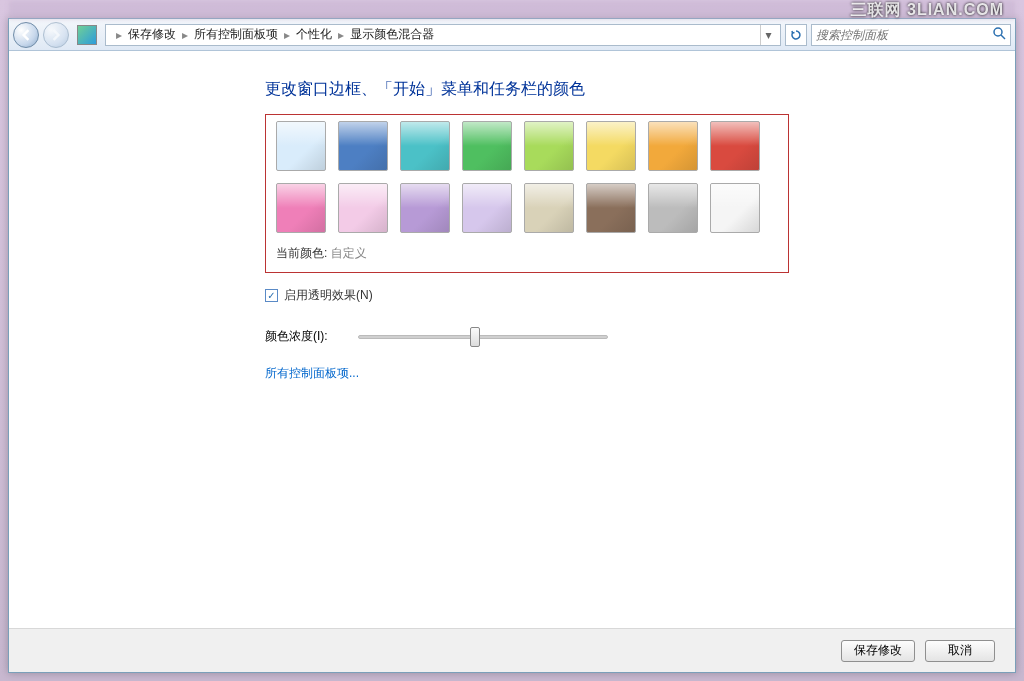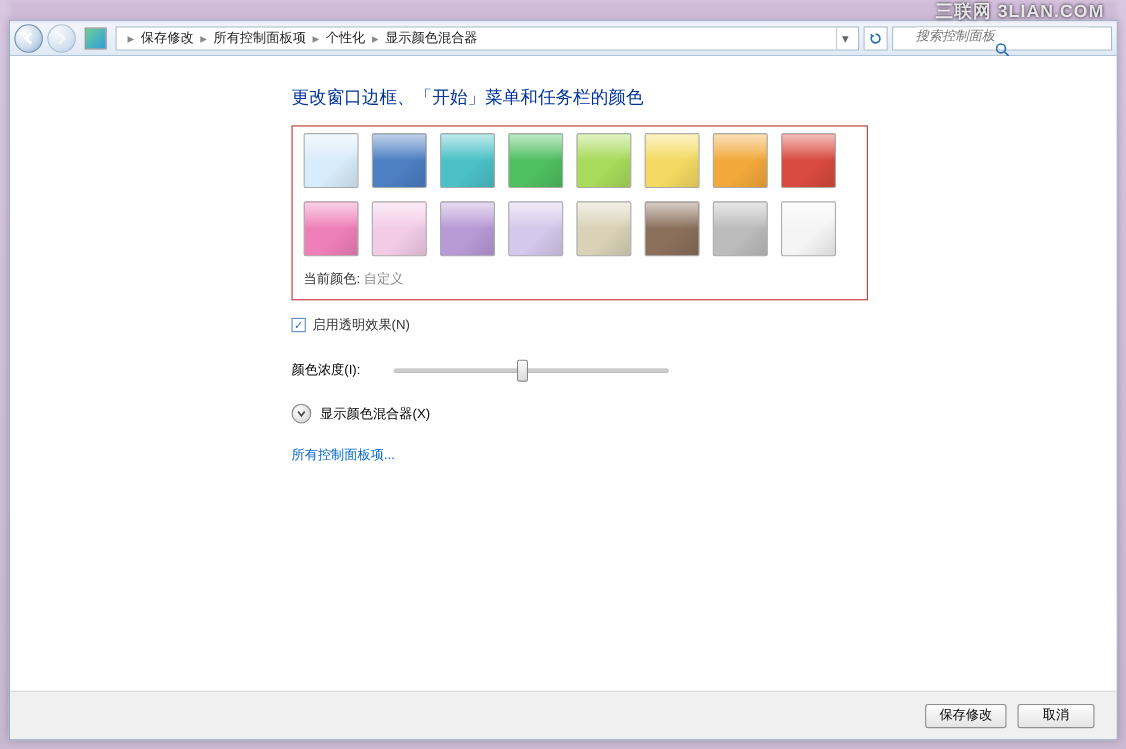--- a/index.html
+++ b/index.html
@@ -8,21 +8,21 @@
 .titlebar-blur { position: absolute; left: 0; right: 0; top: -18px; height: 18px; filter: blur(2px); background: rgba(200,180,210,.6); }
 .navbar { height: 32px; background: linear-gradient(#f4f7fb, #dfe9f5); border-bottom: 1px solid #b0c4d8; display: flex; align-items: center; padding: 0 4px; gap: 4px; }
 .nav-btn { width: 26px; height: 26px; border-radius: 50%; background: radial-gradient(circle at 30% 30%, #fff, #c8d8ec 60%, #8aa8c8); border: 1px solid #6f8ca8; display: flex; align-items: center; justify-content: center; color: #2a4a6a; font-size: 14px; cursor: pointer; }
 .nav-btn.fwd { opacity: .5; }
 .cp-icon { width: 20px; height: 20px; background: linear-gradient(135deg,#6fcf97,#2d9cdb); border: 1px solid #888; margin: 0 4px; }
 .breadcrumb { flex: 1; height: 22px; background: #fff; border: 1px solid #abc; display: flex; align-items: center; font-size: 12px; color: #222; padding: 0 4px; }
 .breadcrumb span.sep { color: #888; margin: 0 6px; }
 .breadcrumb .crumb { cursor: pointer; }
 .bc-drop { width: 16px; text-align: center; color: #666; border-left: 1px solid #ccc; height: 100%; line-height: 20px; cursor: pointer; }
 .refresh { width: 22px; height: 22px; border: 1px solid #abc; background: #fff; display: flex; align-items: center; justify-content: center; color: #2a6fb0; cursor: pointer; }
-.searchbox { width: 200px; height: 22px; border: 1px solid #abc; background: #fff; display: flex; align-items: center; padding: 0 4px; flex-direction: column; }
+.searchbox { width: 200px; height: 22px; border: 1px solid #abc; background: #fff; display: flex; align-items: center; padding: 0 4px; }
 .searchbox input { flex: 1; border: none; outline: none; font-size: 12px; color: #888; font-style: italic; }
 .searchbox .sicon { color: #2a6fb0; font-size: 13px; }
 .content { position: absolute; top: 32px; left: 0; right: 0; bottom: 44px; background: #fff; padding: 28px 0 0 256px; }
 .heading { color: #003399; font-size: 16px; margin-bottom: 14px; }
 .swatch-box { border: 1px solid #b33; padding: 6px 10px 10px 10px; width: 524px; }
 .swatch-row { display: flex; gap: 12px; margin-bottom: 12px; }
 .swatch { width: 50px; height: 50px; border: 1px solid #aaa; border-radius: 2px; position: relative; cursor: pointer; overflow: hidden; }
 .swatch::after { content: ""; position: absolute; left: 0; top: 0; right: 0; height: 50%; background: linear-gradient(rgba(255,255,255,.65), rgba(255,255,255,0)); }
 .cur-color { font-size: 12px; color: #333; }
 .cur-color .val { color: #888; }
@@ -122,28 +122,20 @@
       <span>启用透明效果(N)</span>
     </div>
 
     <div class="slider-wrap">
       <span>颜色浓度(I):</span>
       <div class="slider">
         <div class="thumb"></div>
       </div>
     </div>
 
-    <div class="expander">
-      <div class="exp-btn">
-        <svg width="8" height="8" viewBox="0 0 8 8">
-            <path d="M1 2 L4 6 L7 2" stroke="#444" stroke-width="1.5" fill="none"></path>
-          </svg>
-      </div>
-      <span>显示颜色混合器(X)</span>
-    </div>
 
     <div class="link">所有控制面板项...</div>
   </div>
 
   <div class="footer">
     <button class="btn">保存修改</button>
     <button class="btn">取消</button>
   </div>
 </div>
 

